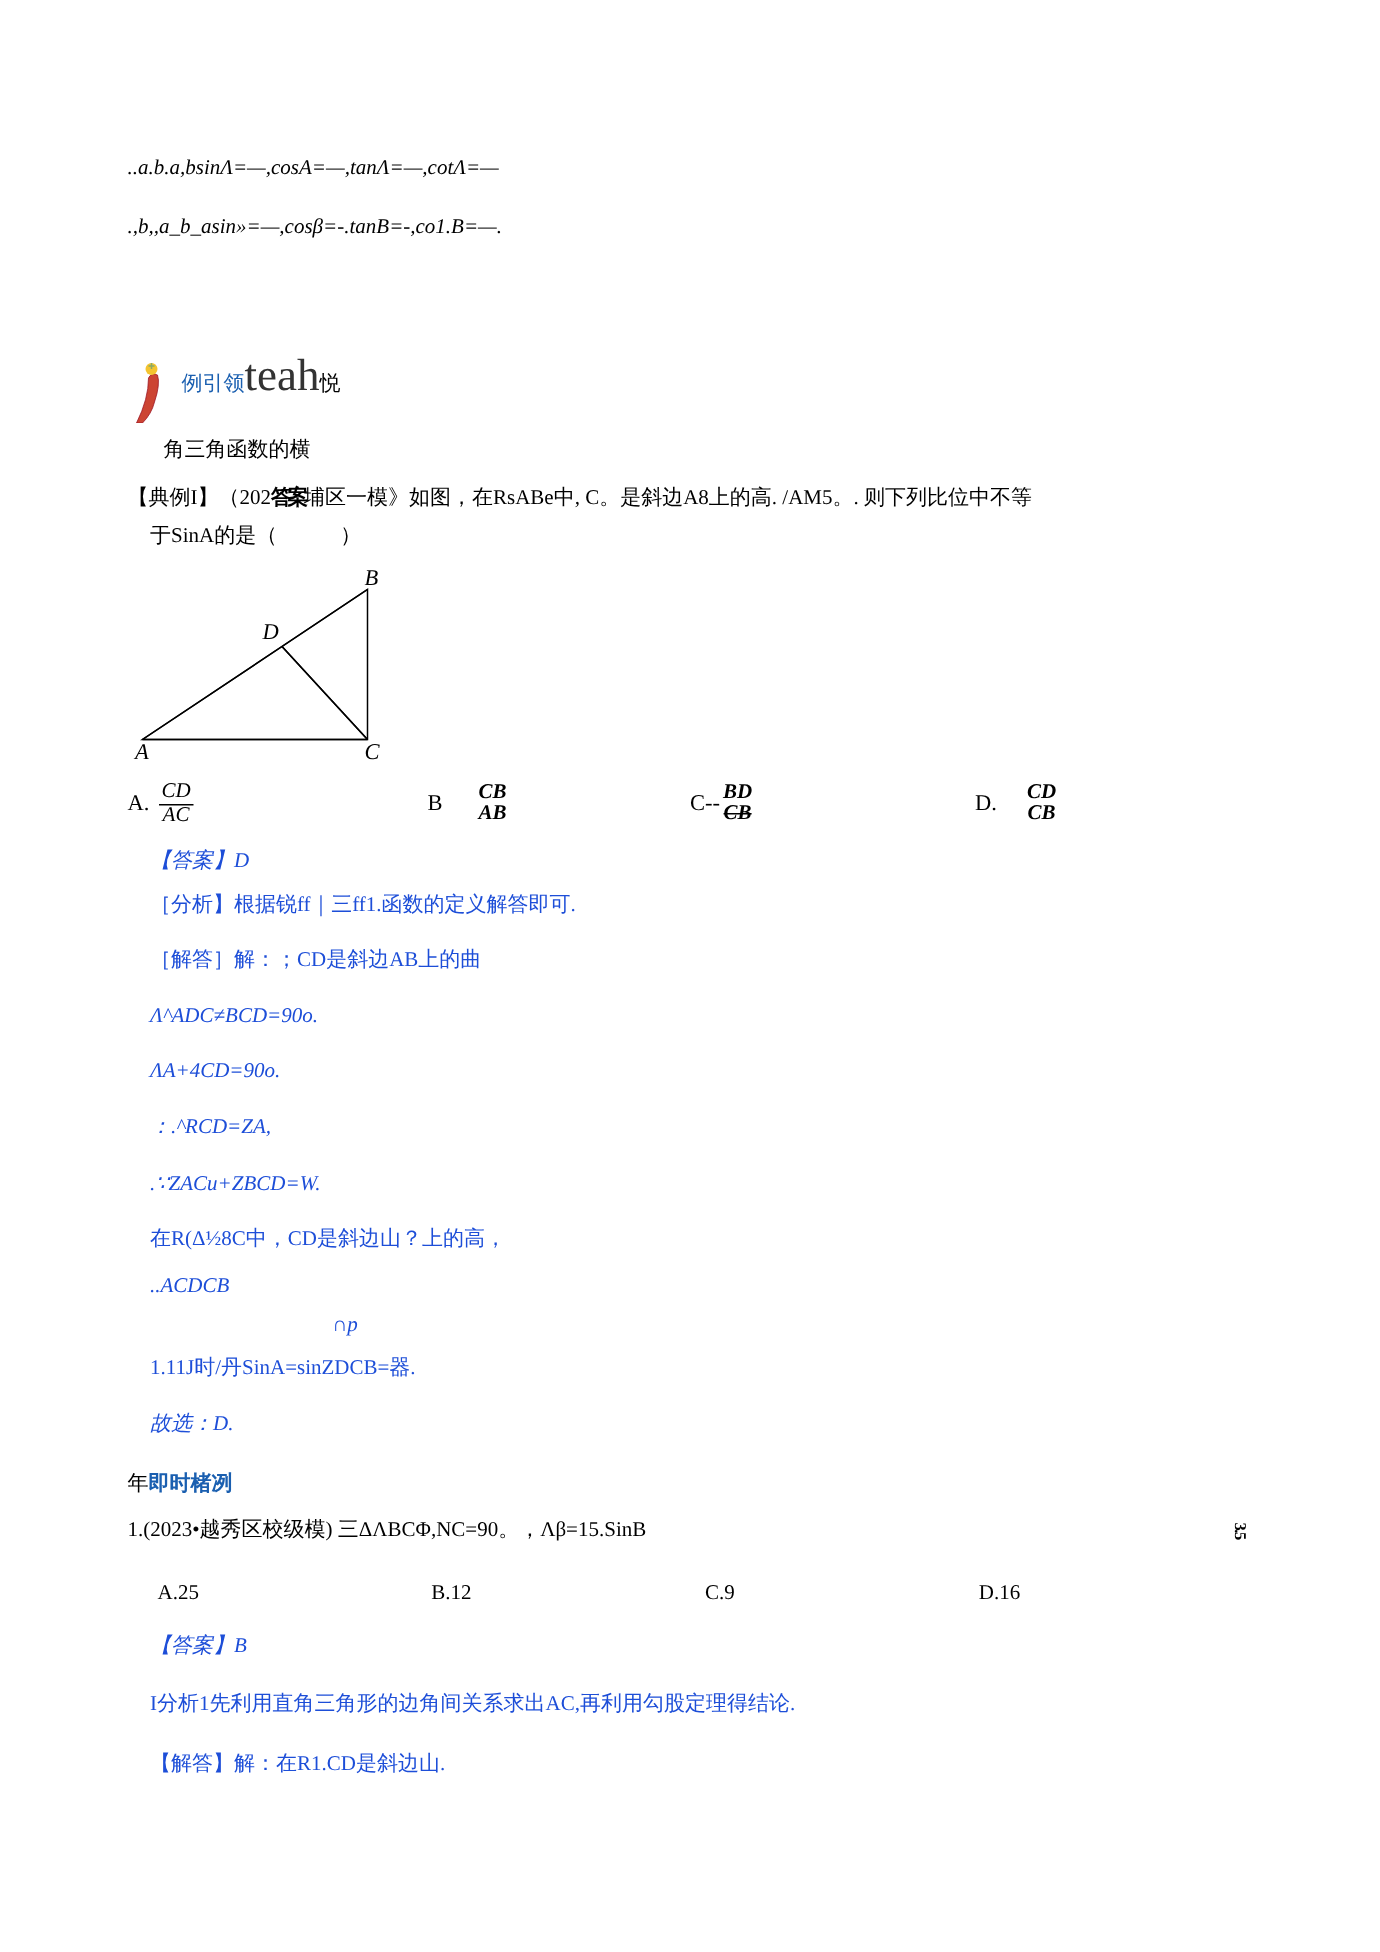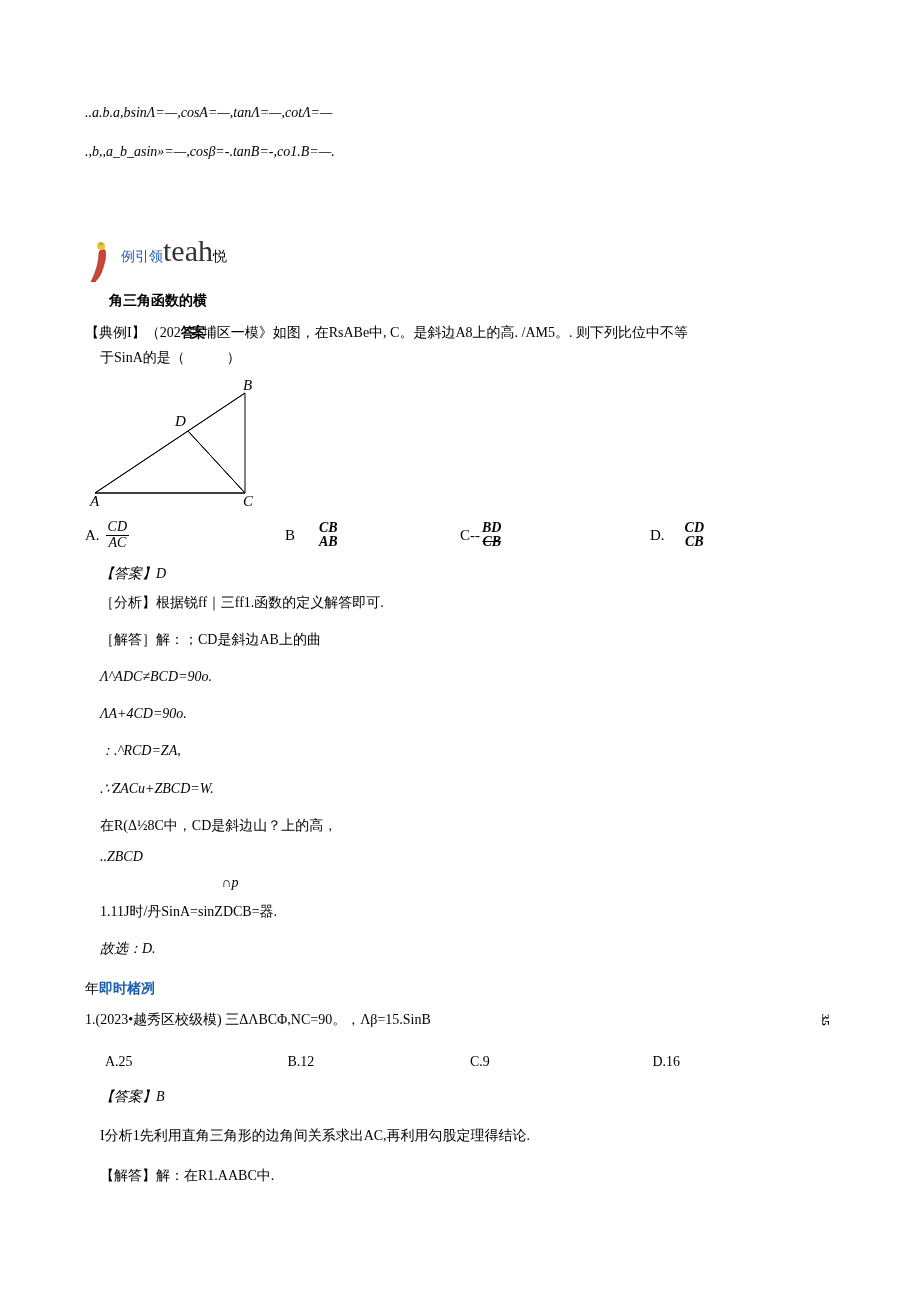--- a/index.html
+++ b/index.html
@@ -6,21 +6,21 @@
     body {
       width: 920px;
       font-family: "SimSun", "宋体", serif;
       font-size: 14px;
       line-height: 1.8;
       padding: 100px 85px 40px 85px;
       color: #000;
     }
     .line { margin-bottom: 3px; }
     .italic { font-style: italic; }
-    .red { color: #000000; }
+    .red { color: #1d4ed8; }
     .blue { color: #1a5fb0; }
     .bold { font-weight: bold; }
     .emblem-row {
       display: flex;
       align-items: flex-end;
       margin-top: 60px;
     }
     .emblem {
       width: 34px;
       height: 44px;
@@ -29,21 +29,21 @@
       margin-right: 2px;
     }
     .emblem svg { display: block; }
     .emblem-text {
       font-size: 14px;
       padding-bottom: 4px;
     }
     .heading-row {
       margin-top: 6px;
       margin-left: 24px;
-      font-weight: bold;
+      font-weight: normal;
     }
     .q1-row { margin-top: 6px; }
     .triangle-fig { margin: 8px 0 4px 0; }
     .options-row {
       display: flex;
       align-items: center;
       gap: 0;
       margin-top: 2px;
     }
     .opt-cell { display: flex; align-items: center; }
@@ -165,21 +165,21 @@
   <p class="red italic">
     <span>【答案】</span><span>D</span>
   </p>
   <p class="red" style="margin-top:4px;">［分析】根据锐ff｜三ff1.函数的定义解答即可.</p>
   <p class="red" style="margin-top:12px;">［解答］解：；CD是斜边AB上的曲</p>
   <p class="red italic" style="margin-top:12px;">Λ^ADC≠BCD=90o.</p>
   <p class="red italic" style="margin-top:12px;">ΛA+4CD=90o.</p>
   <p class="red italic" style="margin-top:12px;">：.^RCD=ZA,</p>
   <p class="red italic" style="margin-top:12px;">.∵ZACu+ZBCD=W.</p>
   <p class="red" style="margin-top:12px;">在R(Δ½8C中，CD是斜边山？上的高，</p>
-  <p class="red italic" style="margin-top:12px;line-height:1;">..ZBCD</p>
+  <p class="red italic" style="margin-top:12px;line-height:1;">..ACDCB</p>
   <p class="red italic" style="margin-top:6px;text-align:center;width:260px;">∩p</p>
   <p class="red" style="margin-top:4px;">1.11J时/丹SinA=sinZDCB=器.</p>
   <p class="red italic" style="margin-top:12px;">故选：D.</p>
 </div>
 
 <div class="practice-header">
   <span>年</span><span class="blue bold">即时楮冽</span>
 </div>
 
 <div class="q2-row">
@@ -194,14 +194,14 @@
   <div>B.12</div>
   <div>C.9</div>
   <div>D.16</div>
 </div>
 
 <div class="sect indent-s">
   <p class="red italic">
     <span>【答案】</span><span>B</span>
   </p>
   <p class="red" style="margin-top:14px;">I分析1先利用直角三角形的边角间关系求出AC,再利用勾股定理得结论.</p>
-  <p class="red" style="margin-top:14px;">【解答】解：在R1.AABC中.</p>
+  <p class="red" style="margin-top:14px;">【解答】解：在R1.CD是斜边山.</p>
 </div>
 
 </body></html>

